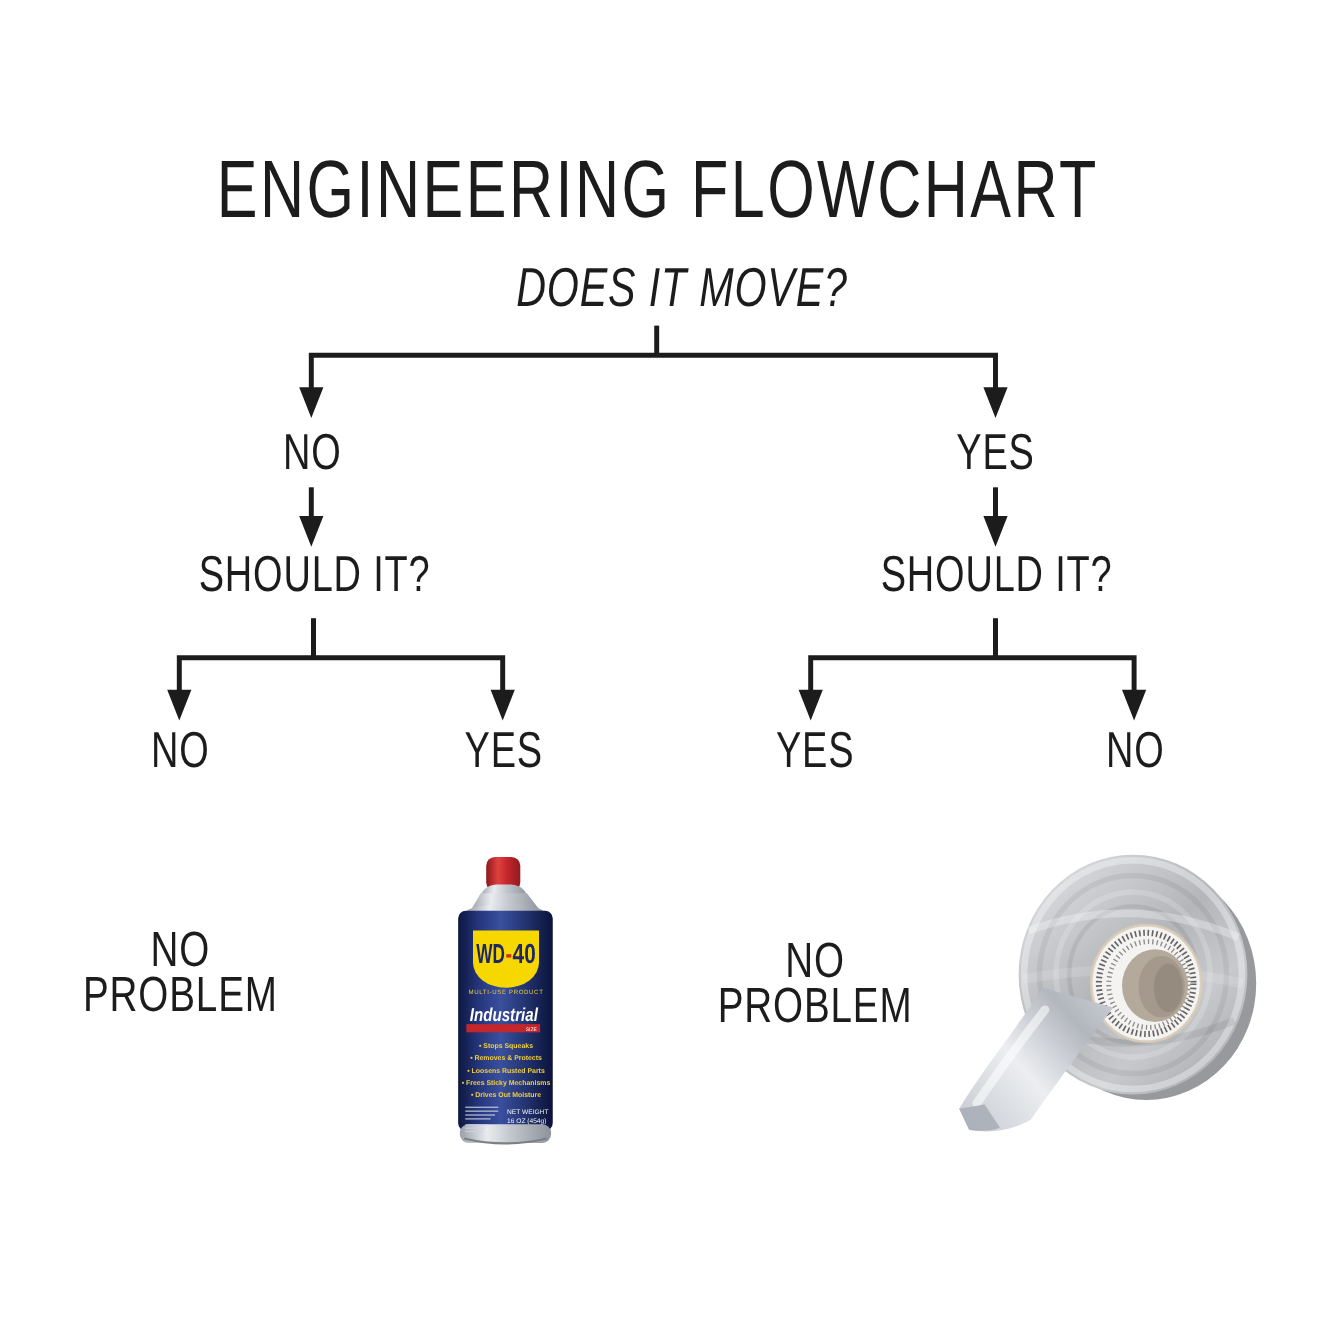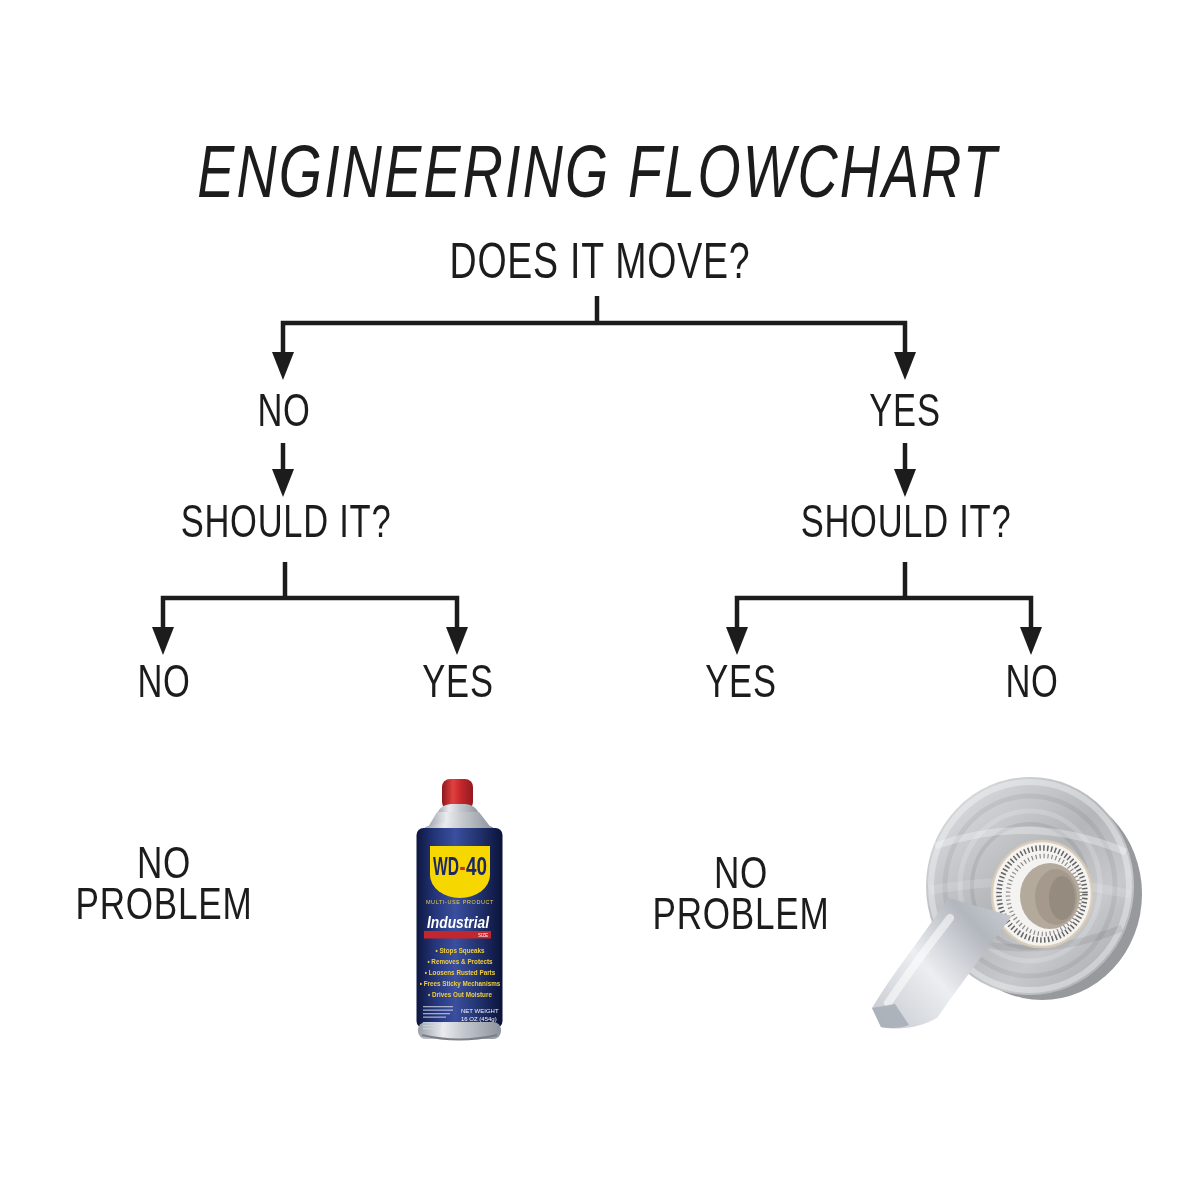--- a/index.html
+++ b/index.html
@@ -2,21 +2,21 @@
 <html><head>
 <meta charset="utf-8">
 <style>
   html,body{margin:0;padding:0;background:#ffffff;}
   #stage{position:relative;width:1200px;height:1200px;background:#ffffff;overflow:hidden;
          font-family:"Liberation Sans",sans-serif;color:#1c1c1c;}
   #chart-svg{position:absolute;left:0;top:0;width:1200px;height:1200px;}
   .lbl{position:absolute;white-space:nowrap;transform:translateX(-50%);
        text-align:center;color:#1c1c1c;line-height:1;}
   .lbl>span{display:inline-block;transform:scaleX(0.75);transform-origin:50% 50%;letter-spacing:1px;}
-  .title{font-size:74px;font-style:italic;}
+  .title{font-size:74px;}
   .title>span{letter-spacing:3px;}
   .question{font-size:50px;}
   .answer{font-size:46px;}
   .outcome{font-size:45px;line-height:41px;}
   .outcome .line{display:block;transform:scaleX(0.78);transform-origin:50% 50%;letter-spacing:1px;}
 </style>
 </head>
 <body>
 
 <div id="stage">
@@ -143,21 +143,21 @@
                C 961 984 989 946 1012 916 Z" fill="url(#stripGrad)"></path>
       <path d="M 950 918 C 925 950 905 978 888 1003" stroke="rgba(255,255,255,0.55)" stroke-width="8" stroke-linecap="round" fill="none"></path>
       <path d="M 872 1008 L 881 1027 C 893 1029 902 1028 909 1025 L 895 1004 Z" fill="#a7adb6" opacity="0.85"></path>
     </g>
   </svg>
 
   <div class="lbl title" style="left:598px;top:135px;">
     <span>ENGINEERING FLOWCHART</span>
   </div>
 
-  <div class="lbl question" style="left:600px;top:236px;">
+  <div class="lbl question" style="left:620px;top:236px;font-style:italic;">
     <span>DOES IT MOVE?</span>
   </div>
 
   <div class="lbl answer" style="left:284px;top:387px;">
     <span>NO</span>
   </div>
   <div class="lbl answer" style="left:905px;top:387px;">
     <span>YES</span>
   </div>
 

